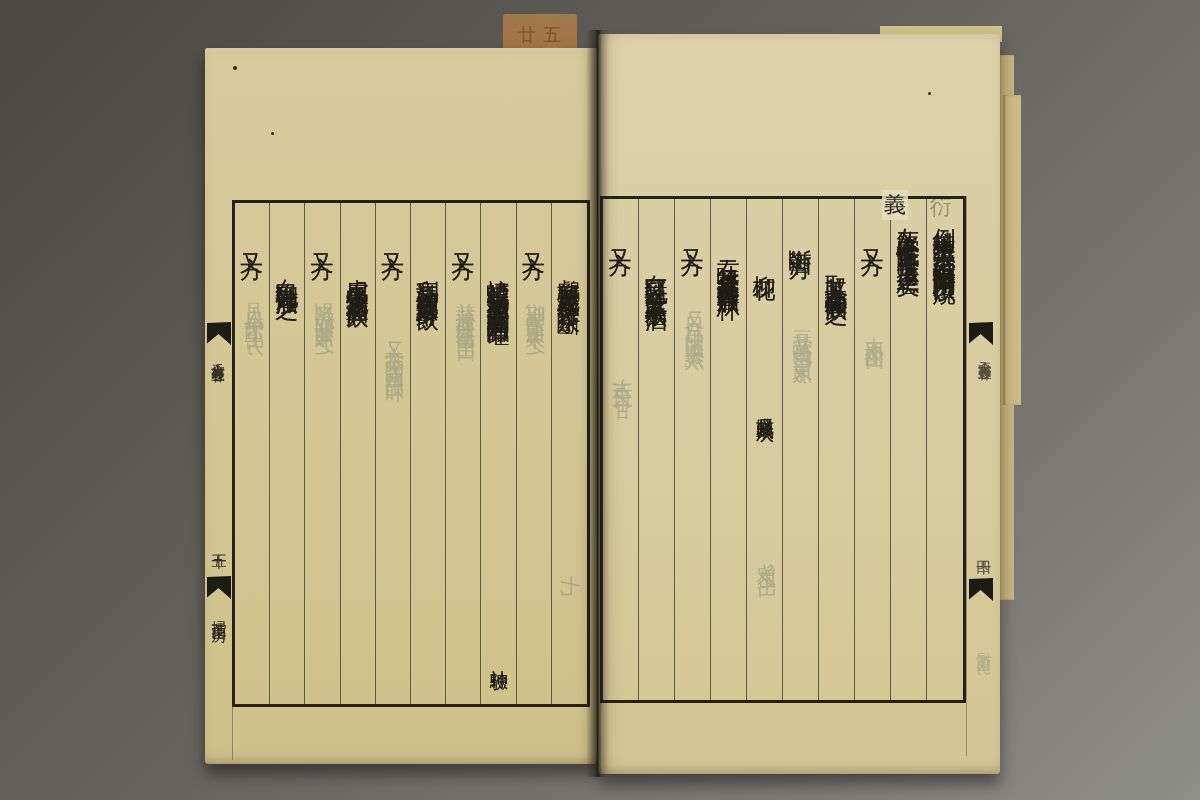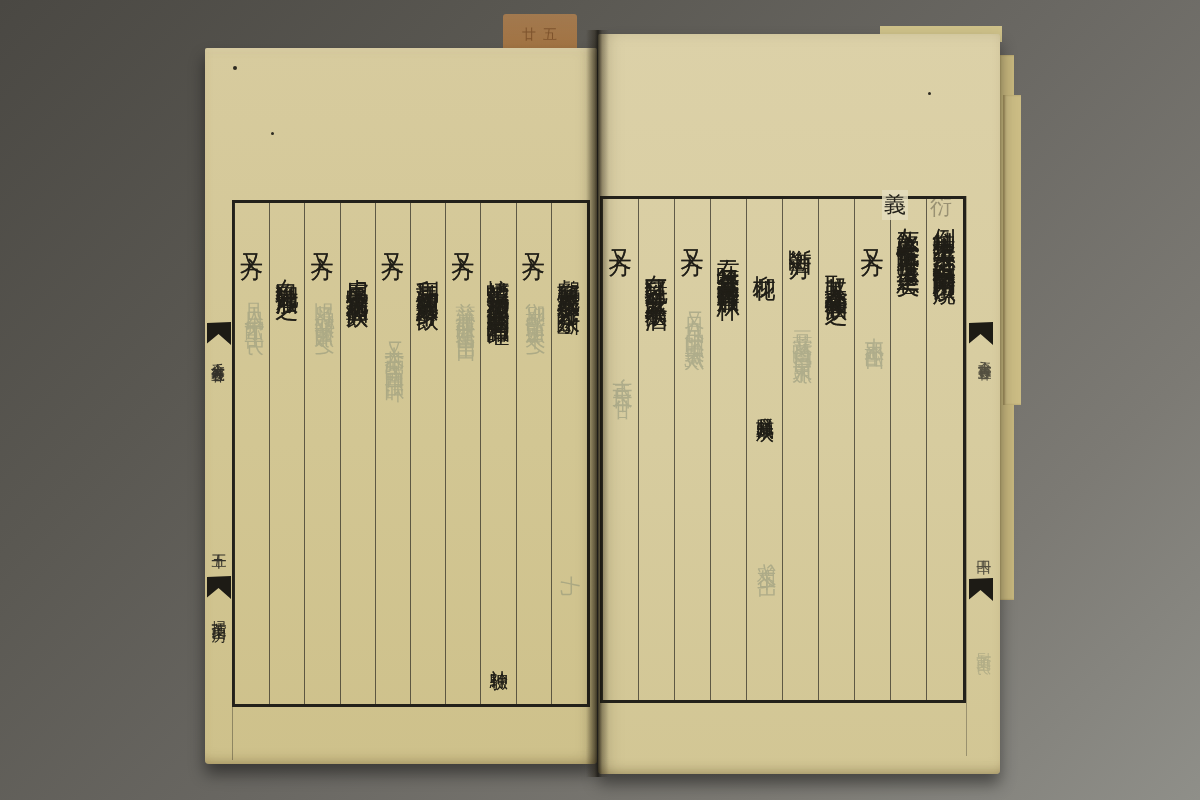--- a/index.html
+++ b/index.html
@@ -3,21 +3,21 @@
 <meta charset="utf-8">
 <style>
   html,body{margin:0;padding:0;background:#3c3a36;}
   .stage{position:relative;width:1200px;height:800px;overflow:hidden;
     background:linear-gradient(135deg,#4a4843 0%,#5a5852 28%,#696762 52%,#7c7a74 78%,#8f8f89 100%);
     font-family:"DejaVu Sans", sans-serif;}
   
   .tab{position:absolute;left:503px;top:14px;width:74px;height:42px;z-index:1;
     background:linear-gradient(180deg,rgba(186,132,78,.75),rgba(170,117,62,.9));
     border-radius:3px 3px 0 0;display:flex;align-items:center;justify-content:center;filter:blur(.4px);}
-  .tab span{font-size:14px;letter-spacing:7px;color:rgba(96,54,22,.55);transform:translateX(3px);text-align:right;}
+  .tab span{font-size:18px;letter-spacing:7px;color:rgba(96,54,22,.55);transform:translateX(3px);text-align:right;}
   
   .stack-a{position:absolute;left:998px;top:55px;width:16px;height:545px;background:#c7b77e;z-index:1;box-shadow:inset 2px 0 2px rgba(120,100,55,.6);}
   .stack-b{position:absolute;left:1003px;top:95px;width:18px;height:310px;background:#cbbc84;z-index:1;box-shadow:inset 2px 0 2px rgba(120,100,55,.5);}
   .stack-c{position:absolute;left:880px;top:26px;width:122px;height:16px;background:#cec189;z-index:1;}
   
   .page{position:absolute;z-index:2;}
   .page-left{left:205px;top:48px;width:392px;height:716px;
     background:linear-gradient(180deg,#d7cb9e 0%,#d2c693 55%,#cec18b 100%);
     box-shadow:inset -12px 0 20px -12px rgba(60,45,20,.4),inset 0 -8px 14px -8px rgba(110,85,40,.5),inset 0 4px 8px -4px rgba(255,250,225,.35),0 10px 16px rgba(0,0,0,.45);
     border-radius:2px 2px 4px 4px;}

